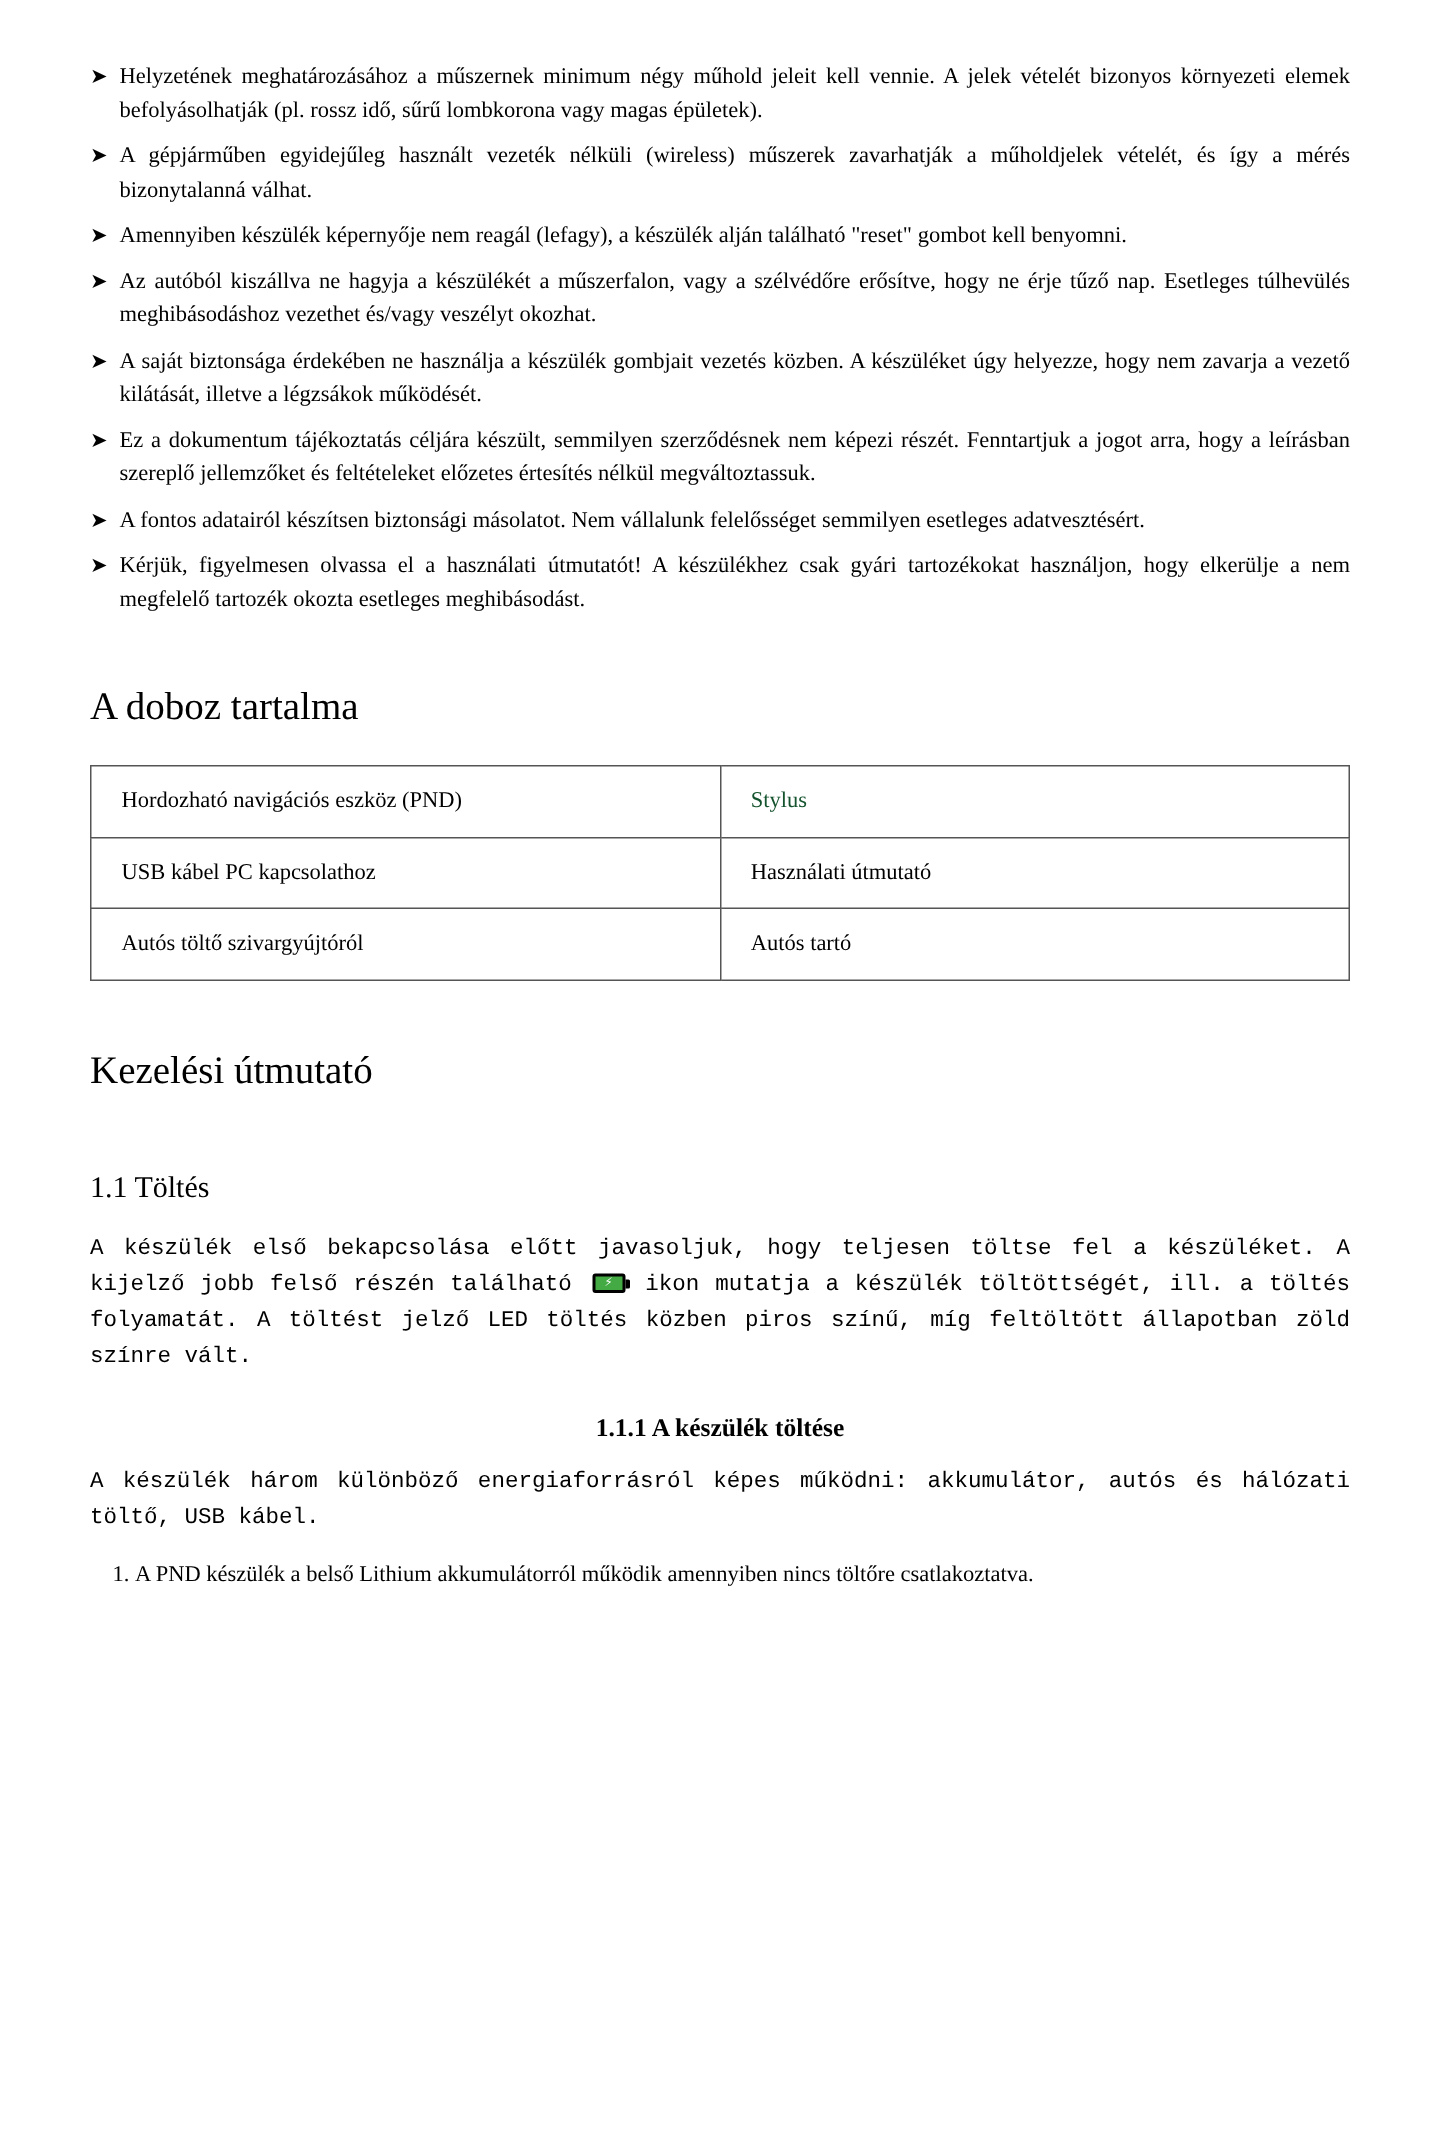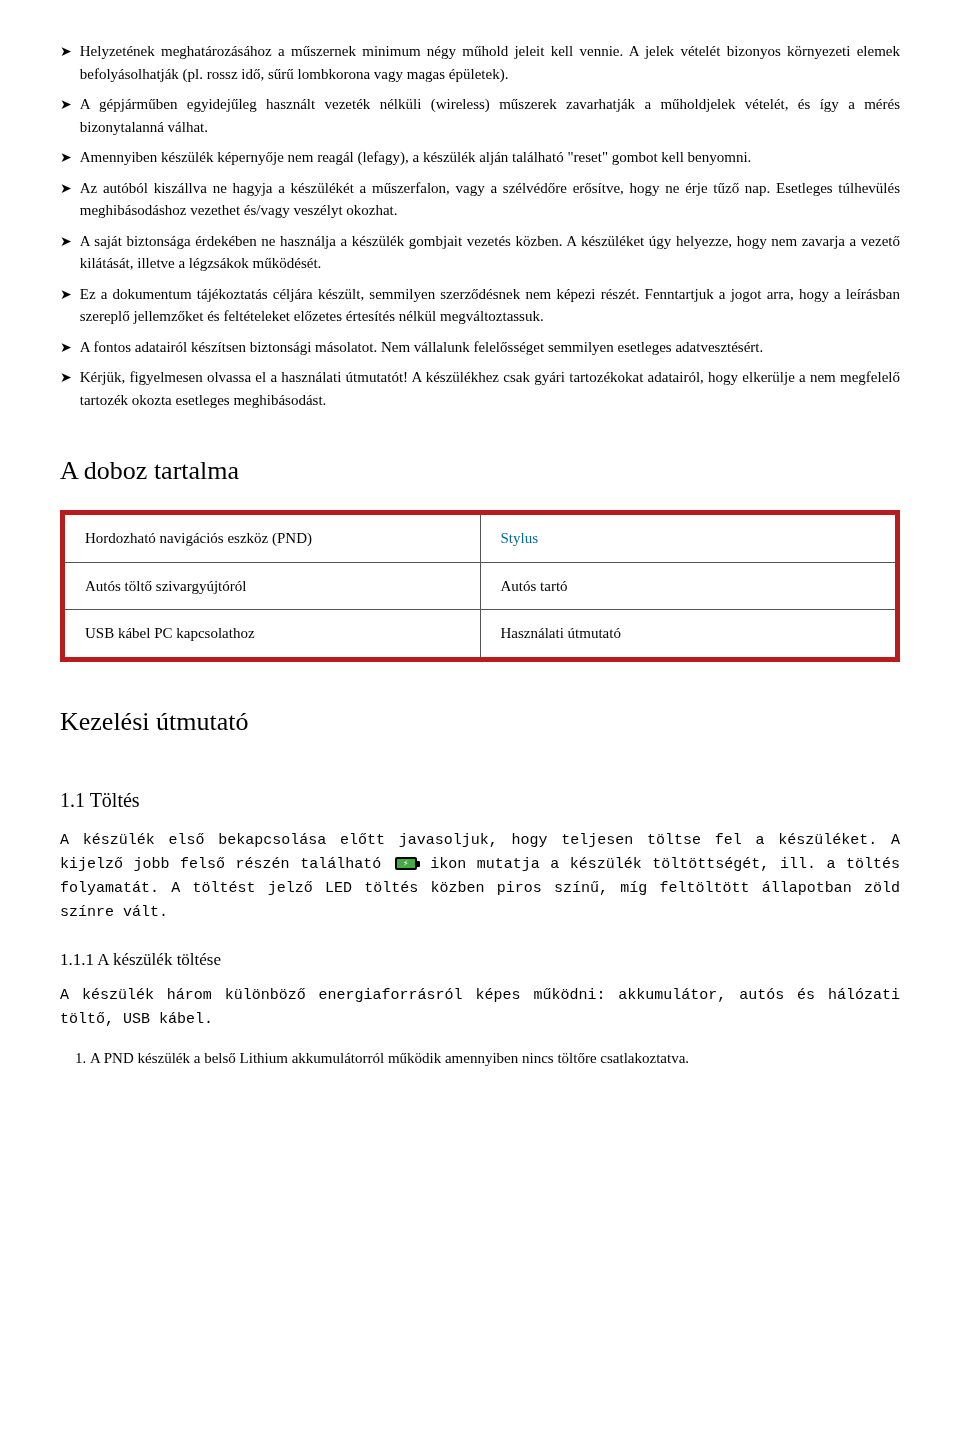--- a/index.html
+++ b/index.html
@@ -52,51 +52,52 @@
 
     .subsection-title {
       font-size: 20px;
       font-weight: normal;
       margin-top: 44px;
       margin-bottom: 14px;
     }
 
     .subsubsection-title {
       font-size: 17px;
-      font-weight: normal;
+      font-weight: bold;
       margin-top: 22px;
       margin-bottom: 12px;
+      text-align: center;
     }
 
     .body-text {
       text-align: justify;
       margin-bottom: 14px;
       line-height: 1.6;
       font-family: Liberation Mono, monospace;
     }
 
     .box-table {
       width: 100%;
       border-collapse: collapse;
       margin-top: 10px;
       margin-bottom: 14px;
-      border: 5px solid #b91c1c;
+      border: 1px solid #b91c1c;
       padding-left: 44px;
     }
 
     .box-table td {
       border: 1px solid #555;
       padding: 12px 20px;
       width: 50%;
       vertical-align: middle;
       font-size: 15px;
     }
 
     .red-text {
-      color: #0369a1;
+      color: #14532d;
     }
 
     .battery-icon {
       display: inline-block;
       width: 22px;
       height: 13px;
       border: 2px solid #000;
       border-radius: 2px;
       position: relative;
       vertical-align: middle;
@@ -170,39 +171,39 @@
     <li>
       <span class="arrow">➤</span>
       <span class="text">Ez a dokumentum tájékoztatás céljára készült, semmilyen szerződésnek nem képezi részét. Fenntartjuk a jogot arra, hogy a leírásban szereplő jellemzőket és feltételeket előzetes értesítés nélkül megváltoztassuk.</span>
     </li>
     <li>
       <span class="arrow">➤</span>
       <span class="text">A fontos adatairól készítsen biztonsági másolatot. Nem vállalunk felelősséget semmilyen esetleges adatvesztésért.</span>
     </li>
     <li>
       <span class="arrow">➤</span>
-      <span class="text">Kérjük, figyelmesen olvassa el a használati útmutatót! A készülékhez csak gyári tartozékokat adatairól, hogy elkerülje a nem megfelelő tartozék okozta esetleges meghibásodást.</span>
+      <span class="text">Kérjük, figyelmesen olvassa el a használati útmutatót! A készülékhez csak gyári tartozékokat használjon, hogy elkerülje a nem megfelelő tartozék okozta esetleges meghibásodást.</span>
     </li>
   </ul>
 
 <h2 class="section-title">A doboz tartalma</h2>
 
 <table class="box-table">
   <tbody id="box-table-body">
   <tr>
         <td>Hordozható navigációs eszköz (PND)</td>
         <td class="red-text">Stylus</td>
       </tr>
       <tr>
+        <td>USB kábel PC kapcsolathoz</td>
+        <td>Használati útmutató</td>
+      </tr>
+      <tr>
         <td>Autós töltő szivargyújtóról</td>
         <td>Autós tartó</td>
-      </tr>
-      <tr>
-        <td>USB kábel PC kapcsolathoz</td>
-        <td>Használati útmutató</td>
       </tr>
     </tbody>
 </table>
 
 <h2 class="section-title">Kezelési útmutató</h2>
 
 <h3 class="subsection-title">1.1 Töltés</h3>
 
 <p class="body-text">
   <span>A készülék első bekapcsolása előtt javasoljuk, hogy teljesen töltse fel a készüléket. A kijelző jobb felső részén található</span>

